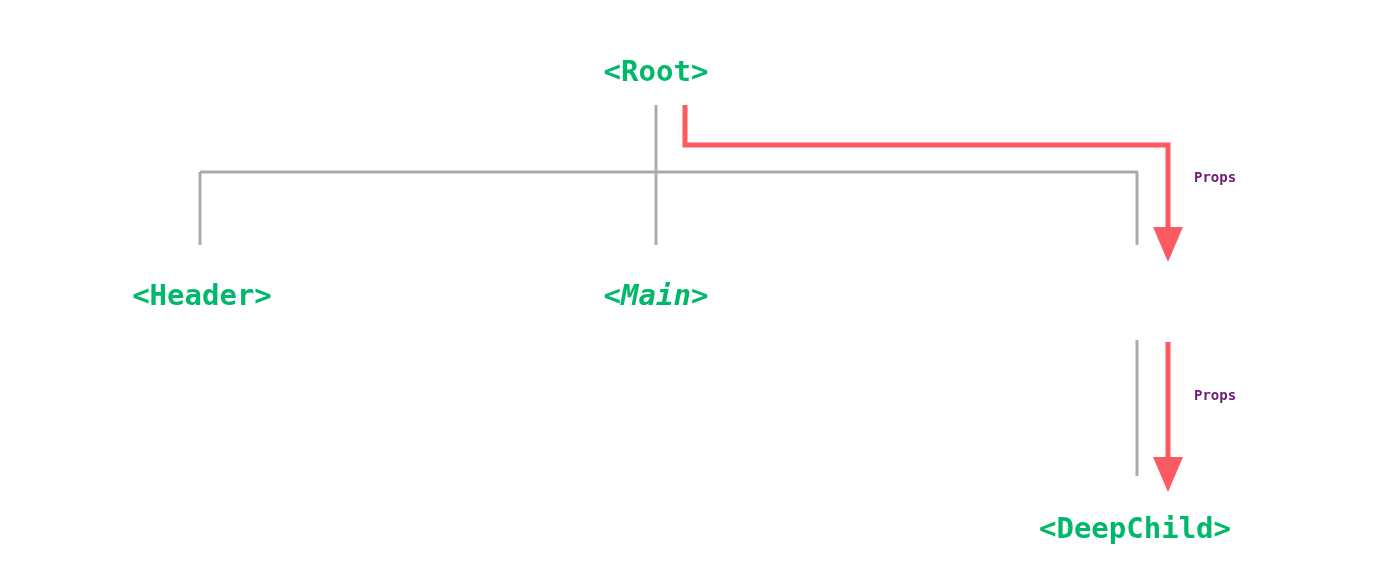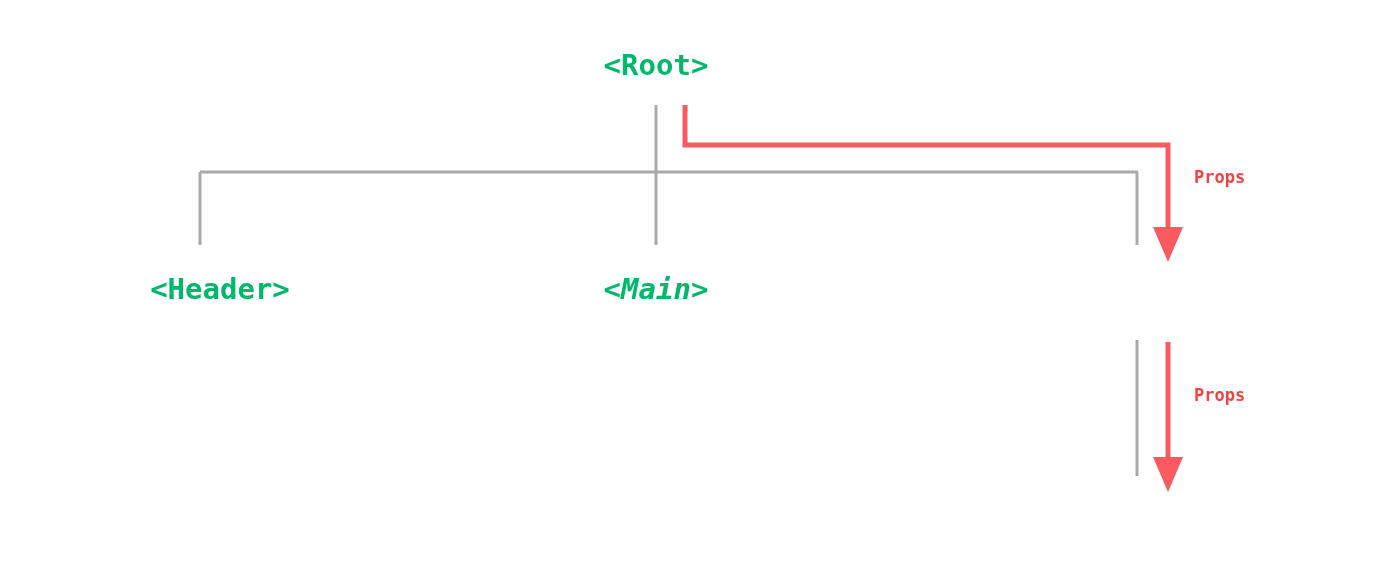--- a/index.html
+++ b/index.html
@@ -31,35 +31,36 @@
 
   .node-label {
     position: absolute;
     font-family: "DejaVu Sans Mono", "Liberation Mono", monospace;
     font-size: 29px;
     font-weight: bold;
     color: #00b86b;
     white-space: nowrap;
     transform: translate(-50%, -50%);
     letter-spacing: 0px;
+    margin-top: 6px;
   }
 
   .edge-label {
     position: absolute;
     font-family: "DejaVu Sans Mono", "Liberation Mono", monospace;
-    font-size: 17px;
+    font-size: 14px;
     font-weight: bold;
-    color: #ef4444;
+    color: #701a75;
     white-space: nowrap;
     transform: translate(0, -50%);
   }
 
   
   #node-root      { left: 656px;  top: 65px;  }
-  #node-header    { left: 220px;  top: 289px; }
+  #node-header    { left: 202px;  top: 289px; }
   #node-main      { left: 656px;  top: 289px; font-style: italic; }
   #node-footer    { left: 1137px; top: 289px; }
   #node-deepchild { left: 1135px; top: 522px; }
 
   
   #label-props-1 { left: 1194px; top: 177px; }
   #label-props-2 { left: 1194px; top: 395px; }
 </style>
 </head>
 <body>
@@ -95,18 +96,19 @@
     </g>
   </svg>
 
   <div class="node-label" id="node-root">&lt;Root&gt;</div>
 
   <div class="node-label" id="node-header">&lt;Header&gt;</div>
 
   <div class="node-label" id="node-main">&lt;Main&gt;</div>
 
 
+  <div class="node-label" id="node-deepchild">&lt;DeepChild&gt;</div>
 
   <div class="edge-label" id="label-props-1">Props</div>
 
   <div class="edge-label" id="label-props-2">Props</div>
 
 </div>
 
 </body></html>

